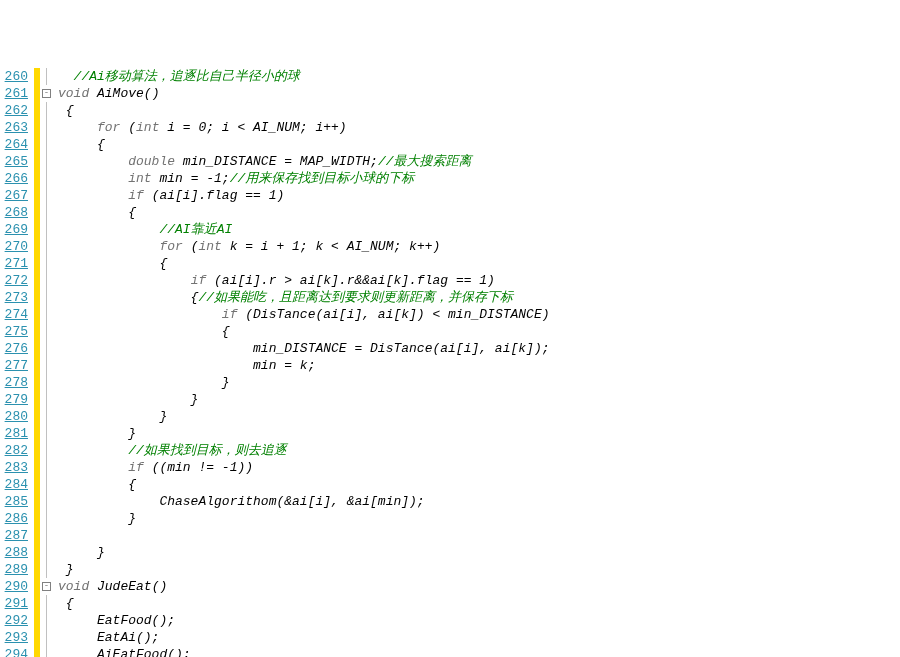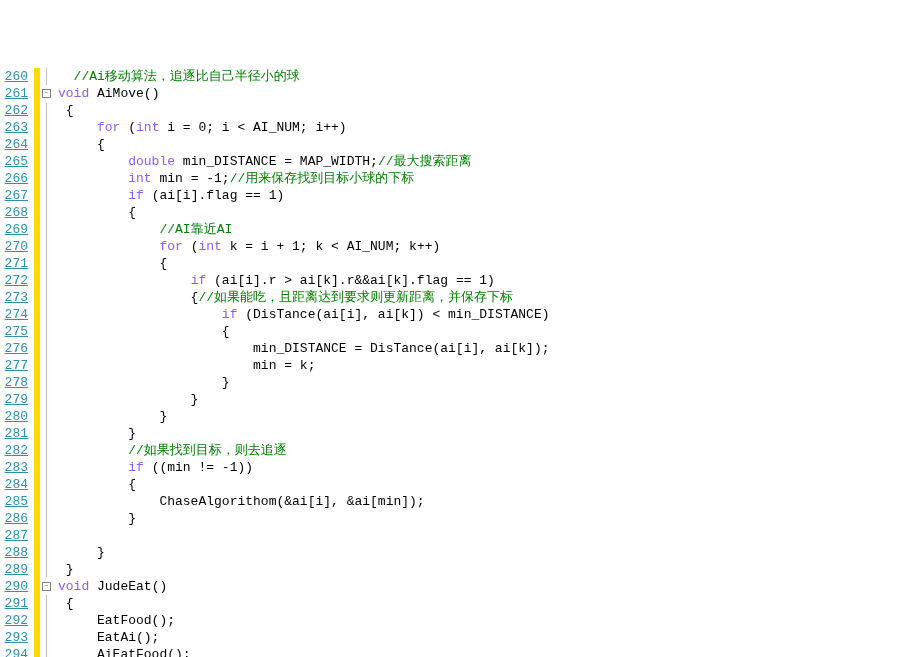--- a/index.html
+++ b/index.html
@@ -61,22 +61,23 @@
       width: 1px;
       height: 17px;
       background: #c0c0c0;
     }
     .code {
       padding-left: 4px;
       color: #000000;
     }
     .cl {
       height: 17px;
+      font-style: italic;
     }
-    .kw { color: #8b5cf6; }
+    .kw { color: #737373; }
     .cm { color: #008000; }
   </style>
 </head>
 <body>
 
 
 
 <div class="editor">
   <div class="gutter" id="gutter"><div class="ln">260</div><div class="ln">261</div><div class="ln">262</div><div class="ln">263</div><div class="ln">264</div><div class="ln">265</div><div class="ln">266</div><div class="ln">267</div><div class="ln">268</div><div class="ln">269</div><div class="ln">270</div><div class="ln">271</div><div class="ln">272</div><div class="ln">273</div><div class="ln">274</div><div class="ln">275</div><div class="ln">276</div><div class="ln">277</div><div class="ln">278</div><div class="ln">279</div><div class="ln">280</div><div class="ln">281</div><div class="ln">282</div><div class="ln">283</div><div class="ln">284</div><div class="ln">285</div><div class="ln">286</div><div class="ln">287</div><div class="ln">288</div><div class="ln">289</div><div class="ln">290</div><div class="ln">291</div><div class="ln">292</div><div class="ln">293</div><div class="ln">294</div></div>
   <div class="marker"></div>

